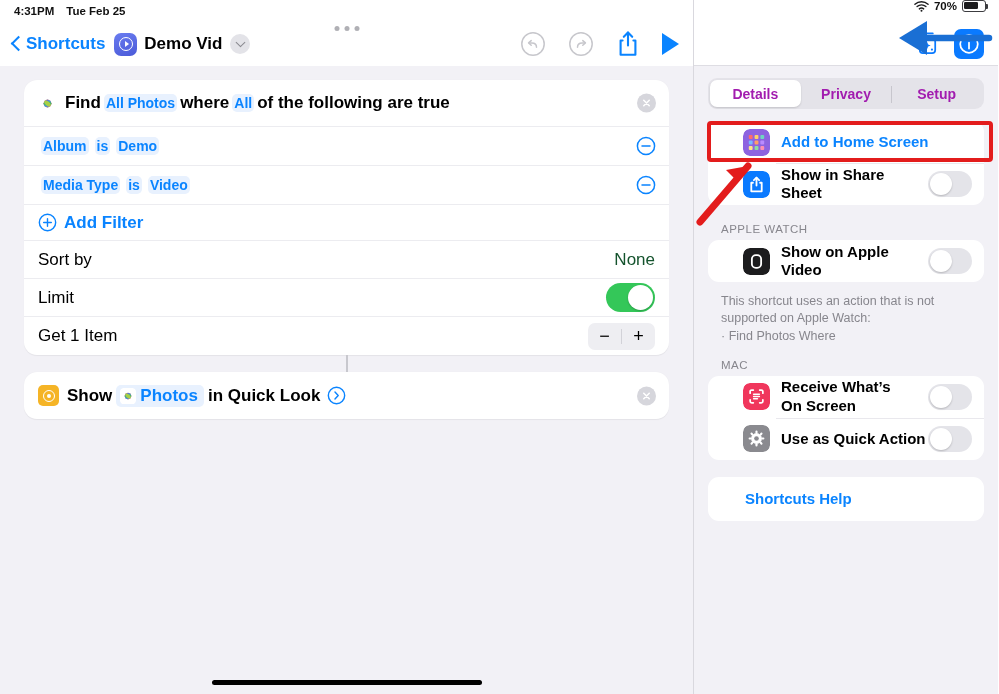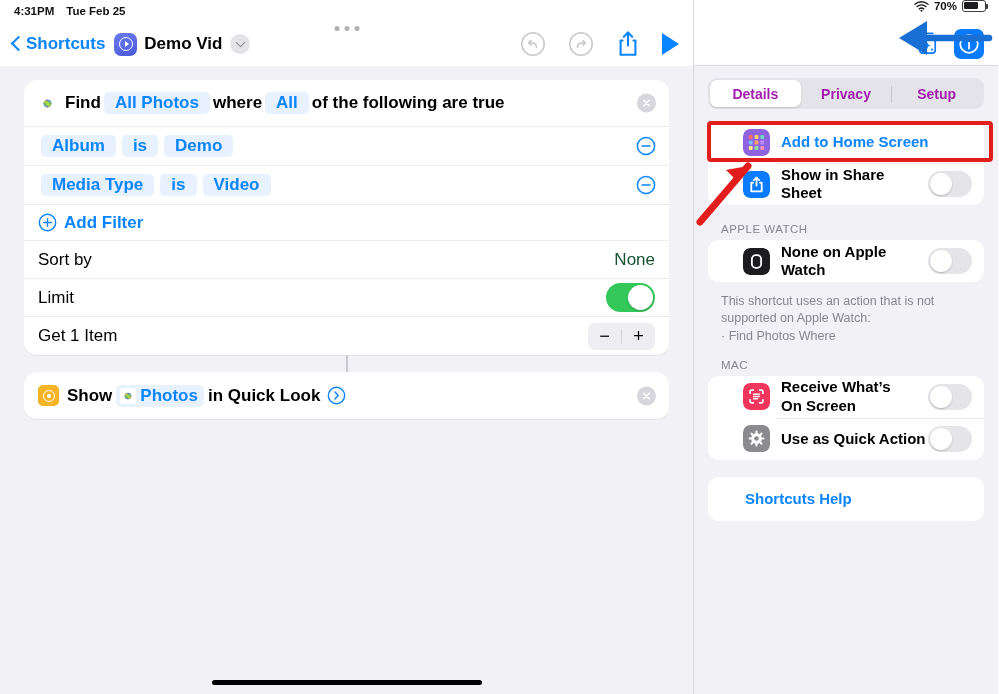--- a/index.html
+++ b/index.html
@@ -99,23 +99,23 @@
     display: flex; align-items: center;
     min-height: 38px; padding: 0 14px;
     border-bottom: 1px solid #ececf0;
     position: relative;
   }
   .card-row:last-child { border-bottom: none; }
   .head-row { min-height: 47px; font-size: 17px; }
   .photos-ico { width: 19px; height: 19px; flex: none; margin-right: 8px; }
   .txt-bold { font-weight: bold; color: #000; font-size: 17px; }
   .token {
-    color: #0a84ff; font-weight: bold; font-size: 17px;
+    color: #0a84ff; font-weight: bold; font-size: 14px;
     background: #e8f1fe; border-radius: 5px;
-    padding: 1px 11px; margin: 0 3px;
+    padding: 1px 2px; margin: 0 3px;
     white-space: nowrap;
   }
   .x-btn {
     position: absolute; right: 13px; top: 50%; transform: translateY(-50%);
     width: 19px; height: 19px; border-radius: 50%;
     background: #d6d6dc; display: flex; align-items: center; justify-content: center;
   }
   .x-btn svg { width: 11px; height: 11px; }
   .minus-btn {
     position: absolute; right: 13px; top: 50%; transform: translateY(-50%);
@@ -539,21 +539,21 @@
         </div>
       </div>
 
       <div class="sect-hdr">APPLE WATCH</div>
       <div class="group">
         <div class="g-row">
           <svg class="r-ico" viewBox="0 0 28 28">
             <rect width="28" height="28" rx="7" fill="#1c1c1e"></rect>
             <rect x="9.2" y="7.4" width="9.6" height="13.2" rx="4.1" fill="none" stroke="#fff" stroke-width="1.9"></rect>
           </svg>
-          <span class="g-label">None on Apple Watch</span>
+          <span class="g-label">Show on Apple Video</span>
           <div class="toggle-sm">
               <div class="knob"></div>
             </div>
         </div>
       </div>
       <div class="footnote">
         <div>This shortcut uses an action that is not</div>
         <div>supported on Apple Watch:</div>
         <div>· Find Photos Where</div>
       </div>

